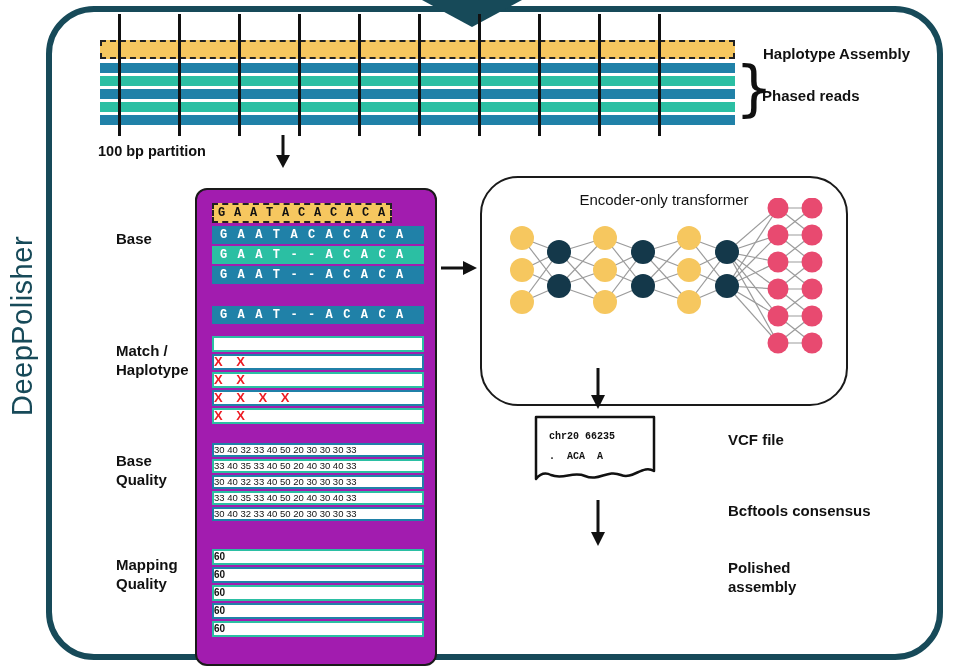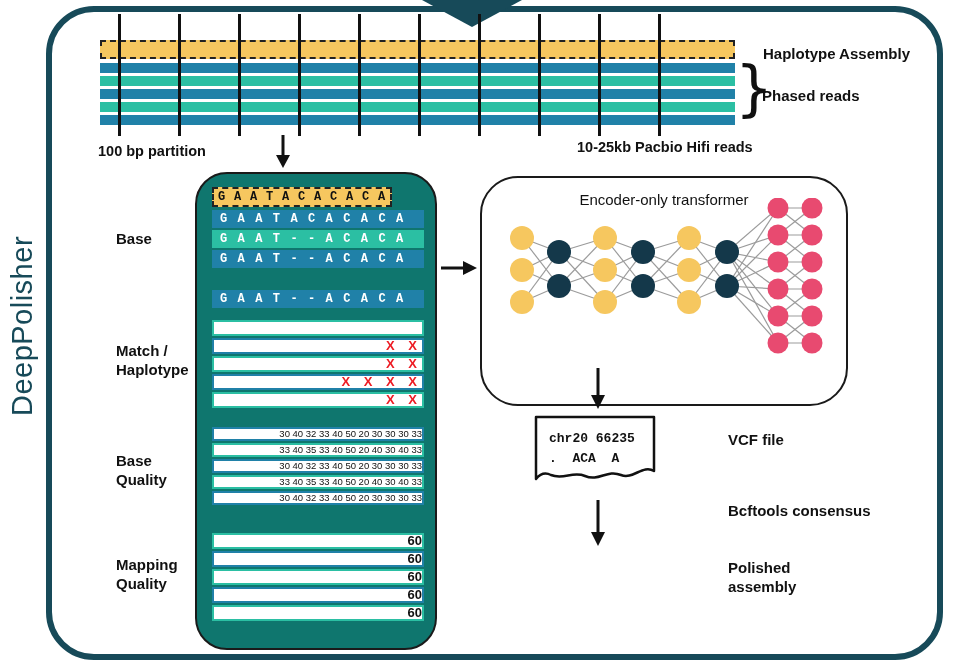--- a/index.html
+++ b/index.html
@@ -19,46 +19,46 @@
   .rbar{position:absolute;left:100px;width:635px;height:10px;}
   .c-blue{background:var(--blue,#2081a8);}
   .c-teal{background:var(--teal,#2bbfa3);}
   .pline{position:absolute;top:14px;width:3px;height:122px;background:#111;}
   .toplabel{position:absolute;font-weight:bold;font-size:15px;white-space:nowrap;}
   .brace{position:absolute;left:735px;top:58px;font-size:60px;line-height:60px;
          font-family:"DejaVu Sans",sans-serif;font-weight:400;}
   
   .lbl{position:absolute;font-weight:bold;font-size:15px;line-height:19px;}
   
-  .pileup{position:absolute;left:195px;top:172px;width:242px;height:478px;
-          border:2.5px solid #1a1a1a;border-radius:32px;box-sizing:border-box;background:#0f766e;}
+  .pileup{position:absolute;left:195px;top:188px;width:242px;height:478px;
+          border:2.5px solid #1a1a1a;border-radius:12px;box-sizing:border-box;background:#a21caf;}
   .refbox{position:absolute;left:15px;top:13px;width:180px;height:20px;
           background:var(--yellow,#f6c75f);border:2px dashed #222;box-sizing:border-box;
           text-align:center;font-family:"Liberation Mono",monospace;font-weight:bold;
           font-size:12px;letter-spacing:0.8px;line-height:16px;}
   .rrow{position:absolute;left:15px;width:212px;height:18px;color:#fff;
         font-family:"Liberation Mono",monospace;font-weight:bold;font-size:12px;
         letter-spacing:1.6px;line-height:18px;padding-left:8px;box-sizing:border-box;white-space:pre;}
-  .orow{position:absolute;left:15px;width:212px;background:#fff;box-sizing:border-box;text-align:right;}
+  .orow{position:absolute;left:15px;width:212px;background:#fff;box-sizing:border-box;text-align:left;}
   .bd-blue{border:2px solid var(--blue,#2081a8);}
   .bd-teal{border:2px solid var(--teal,#2bbfa3);}
   .mrow{height:16px;color:var(--red,#ed1c24);font-weight:bold;font-size:13px;
         letter-spacing:5px;line-height:12px;}
   .qrow{height:14px;font-weight:normal;font-size:9.5px;line-height:10px;color:#111;}
   .60row{}
-  .mqrow{height:16px;font-weight:bold;font-size:13px;line-height:12px;}
+  .mqrow{height:16px;font-weight:bold;font-size:10px;line-height:12px;}
   
   .tpanel{position:absolute;left:480px;top:176px;width:368px;height:230px;
           border:2.5px solid #1a1a1a;border-radius:38px;box-sizing:border-box;background:#fff;}
   .ttitle{margin-top:13px;text-align:center;font-size:15px;}
   .network{position:absolute;left:497px;top:198px;width:340px;height:160px;}
   
   .vcfdoc{position:absolute;left:533px;top:414px;width:130px;height:82px;}
   .vcftext{position:absolute;font-family:"Liberation Mono",monospace;font-weight:bold;
-           font-size:13px;white-space:pre;}
+           font-size:10px;white-space:pre;}
   .rlbl{position:absolute;font-weight:bold;font-size:15px;line-height:19px;white-space:nowrap;}
   .polished{position:absolute;left:512px;top:566px;width:178px;height:26px;
             background:var(--yellow,#f6c75f);border:2px dashed #222;box-sizing:border-box;
             text-align:center;font-family:"Liberation Mono",monospace;font-weight:bold;
             font-size:12.5px;letter-spacing:2px;line-height:21px;}
   .arrows{position:absolute;left:0;top:0;width:959px;height:670px;pointer-events:none;}
 </style>
 </head>
 <body>
 
@@ -83,21 +83,20 @@
       <div class="pline" style="left: 478px;"></div>
       <div class="pline" style="left: 538px;"></div>
       <div class="pline" style="left: 598px;"></div>
       <div class="pline" style="left: 658px;"></div>
     </div>
 
   <div class="toplabel" style="left:763px;top:45px">Haplotype Assembly</div>
   <div class="brace">}</div>
   <div class="toplabel" style="left:762px;top:87px">Phased reads</div>
   <div class="toplabel" style="left:98px;top:143px;font-size:14.5px">100 bp partition</div>
-  <div class="toplabel" style="left:577px;top:139px;font-size:14.5px">10-25kb Pacbio Hifi reads</div>
 
   <div class="lbl" style="left:116px;top:229px">Base</div>
   <div class="lbl" style="left:116px;top:341px">
     <div>Match /</div>
     <div>Haplotype</div>
   </div>
   <div class="lbl" style="left:116px;top:451px">
     <div>Base</div>
     <div>Quality</div>
   </div>

